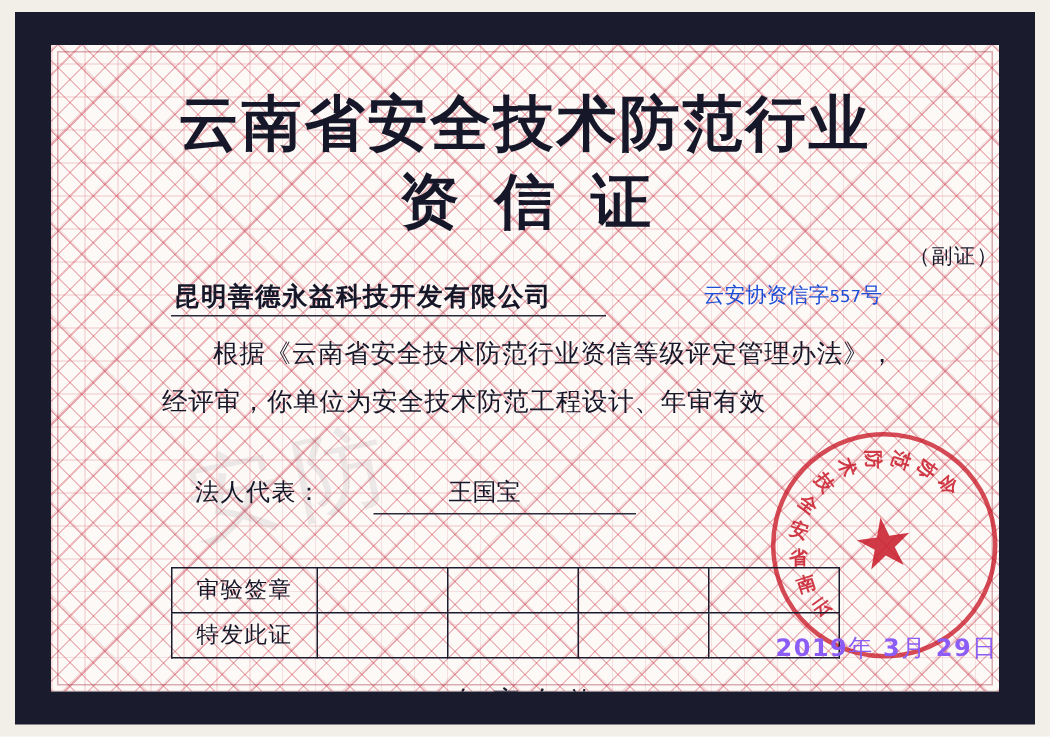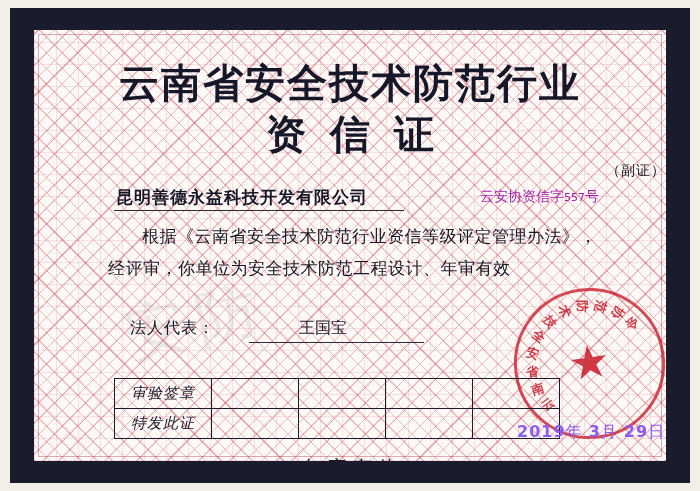--- a/index.html
+++ b/index.html
@@ -88,24 +88,23 @@
     font-size:17px;color:#16182a;font-weight:bold;
     letter-spacing:1px;
     font-family:"DejaVu Sans", sans-serif;
   }
   .company-rule{
     position:absolute;left:80px;top:180px;width:290px;height:1px;
     background:#2a2c3c;
   }
   .certno{
     position:absolute;left:435px;top:158px;
-    font-size:14px;color:#a21caf;
+    font-size:14px;color:#1d4ed8;
     letter-spacing:0px;
     font-family:"DejaVu Sans", sans-serif;
-    margin-left:11px;
   }
   .certno .num{font-size:11px;}
   .body-text{
     position:absolute;left:62px;right:46px;top:190px;
     font-size:17px;line-height:32px;
     color:#16182a;
     letter-spacing:.5px;
     font-family:"DejaVu Sans", sans-serif;
   }
   .body-line{white-space:nowrap;margin-left:12px;}
@@ -155,21 +154,20 @@
   }
   .seal-txt span{
     position:absolute;left:50%;top:50%;
     transform-origin:0 0;
     white-space:nowrap;
   }
   
   .tbl{
     position:absolute;left:80px;top:348px;
     border-collapse:collapse;
-    font-style:italic;
   }
   .tbl td{
     border:1.2px solid #1a1c2e;
     height:29px;
     font-size:15px;
     color:#16182a;
     text-align:center;
     font-family:"DejaVu Sans", sans-serif;
     padding:0 4px;
   }

